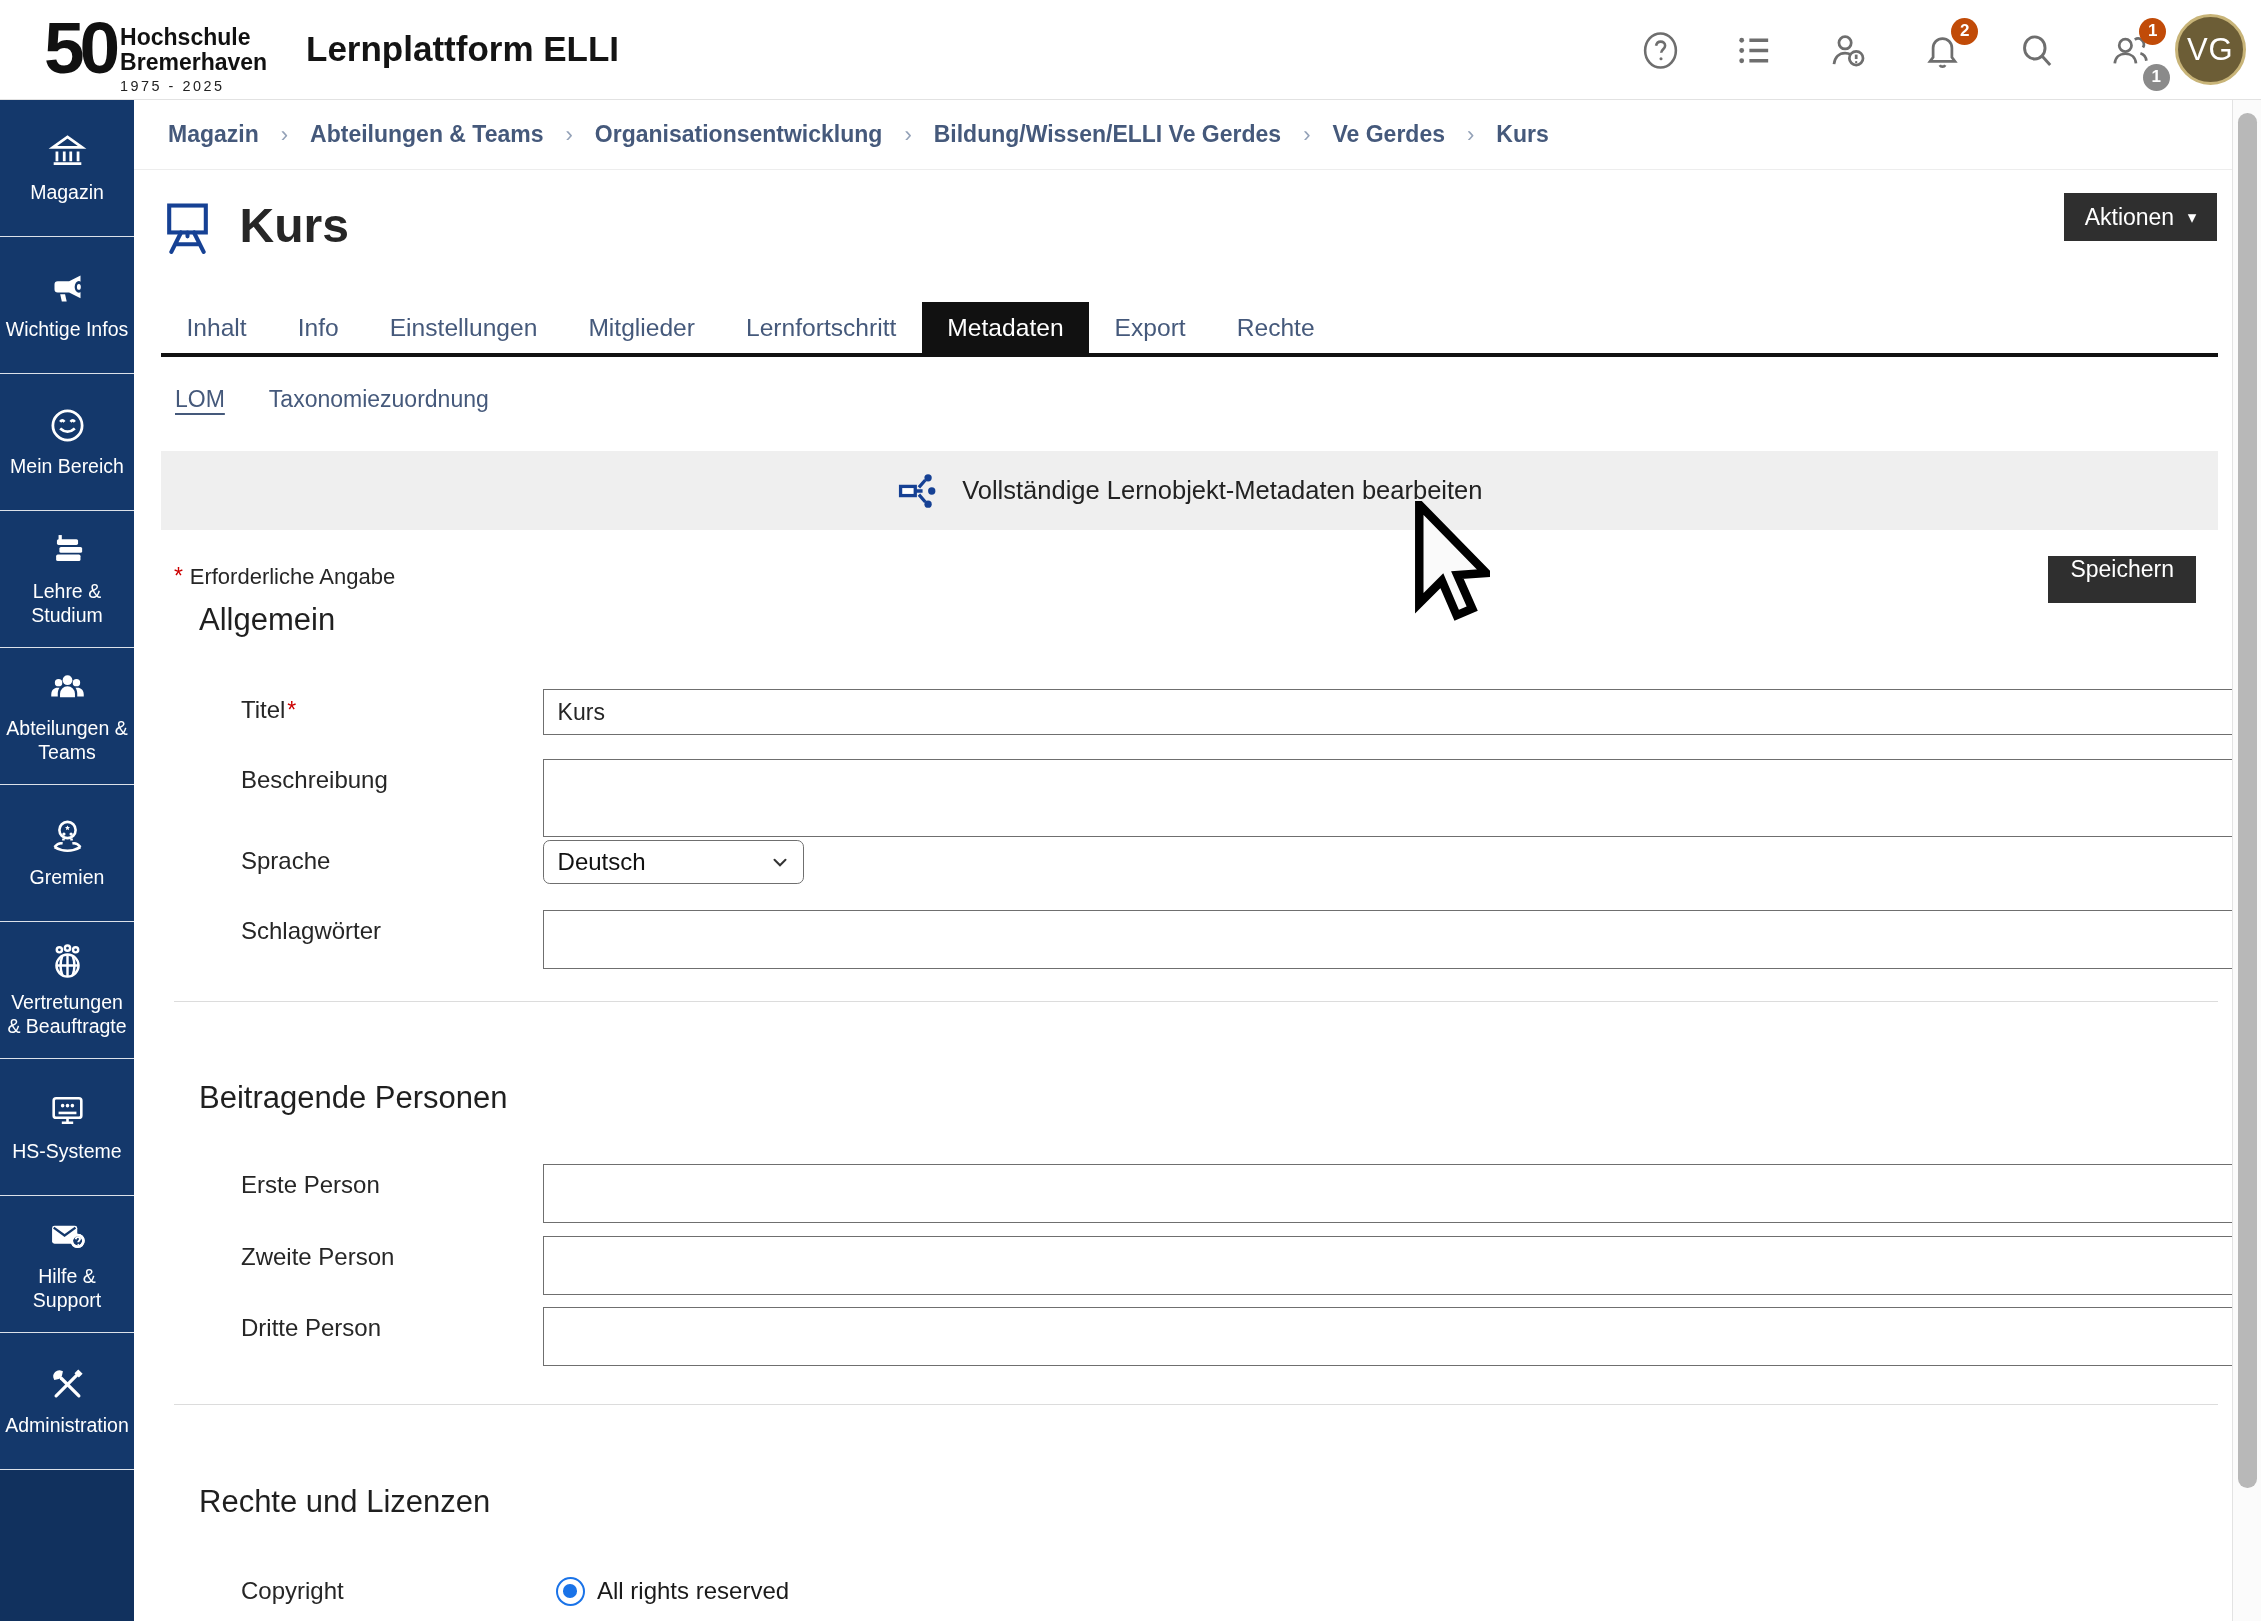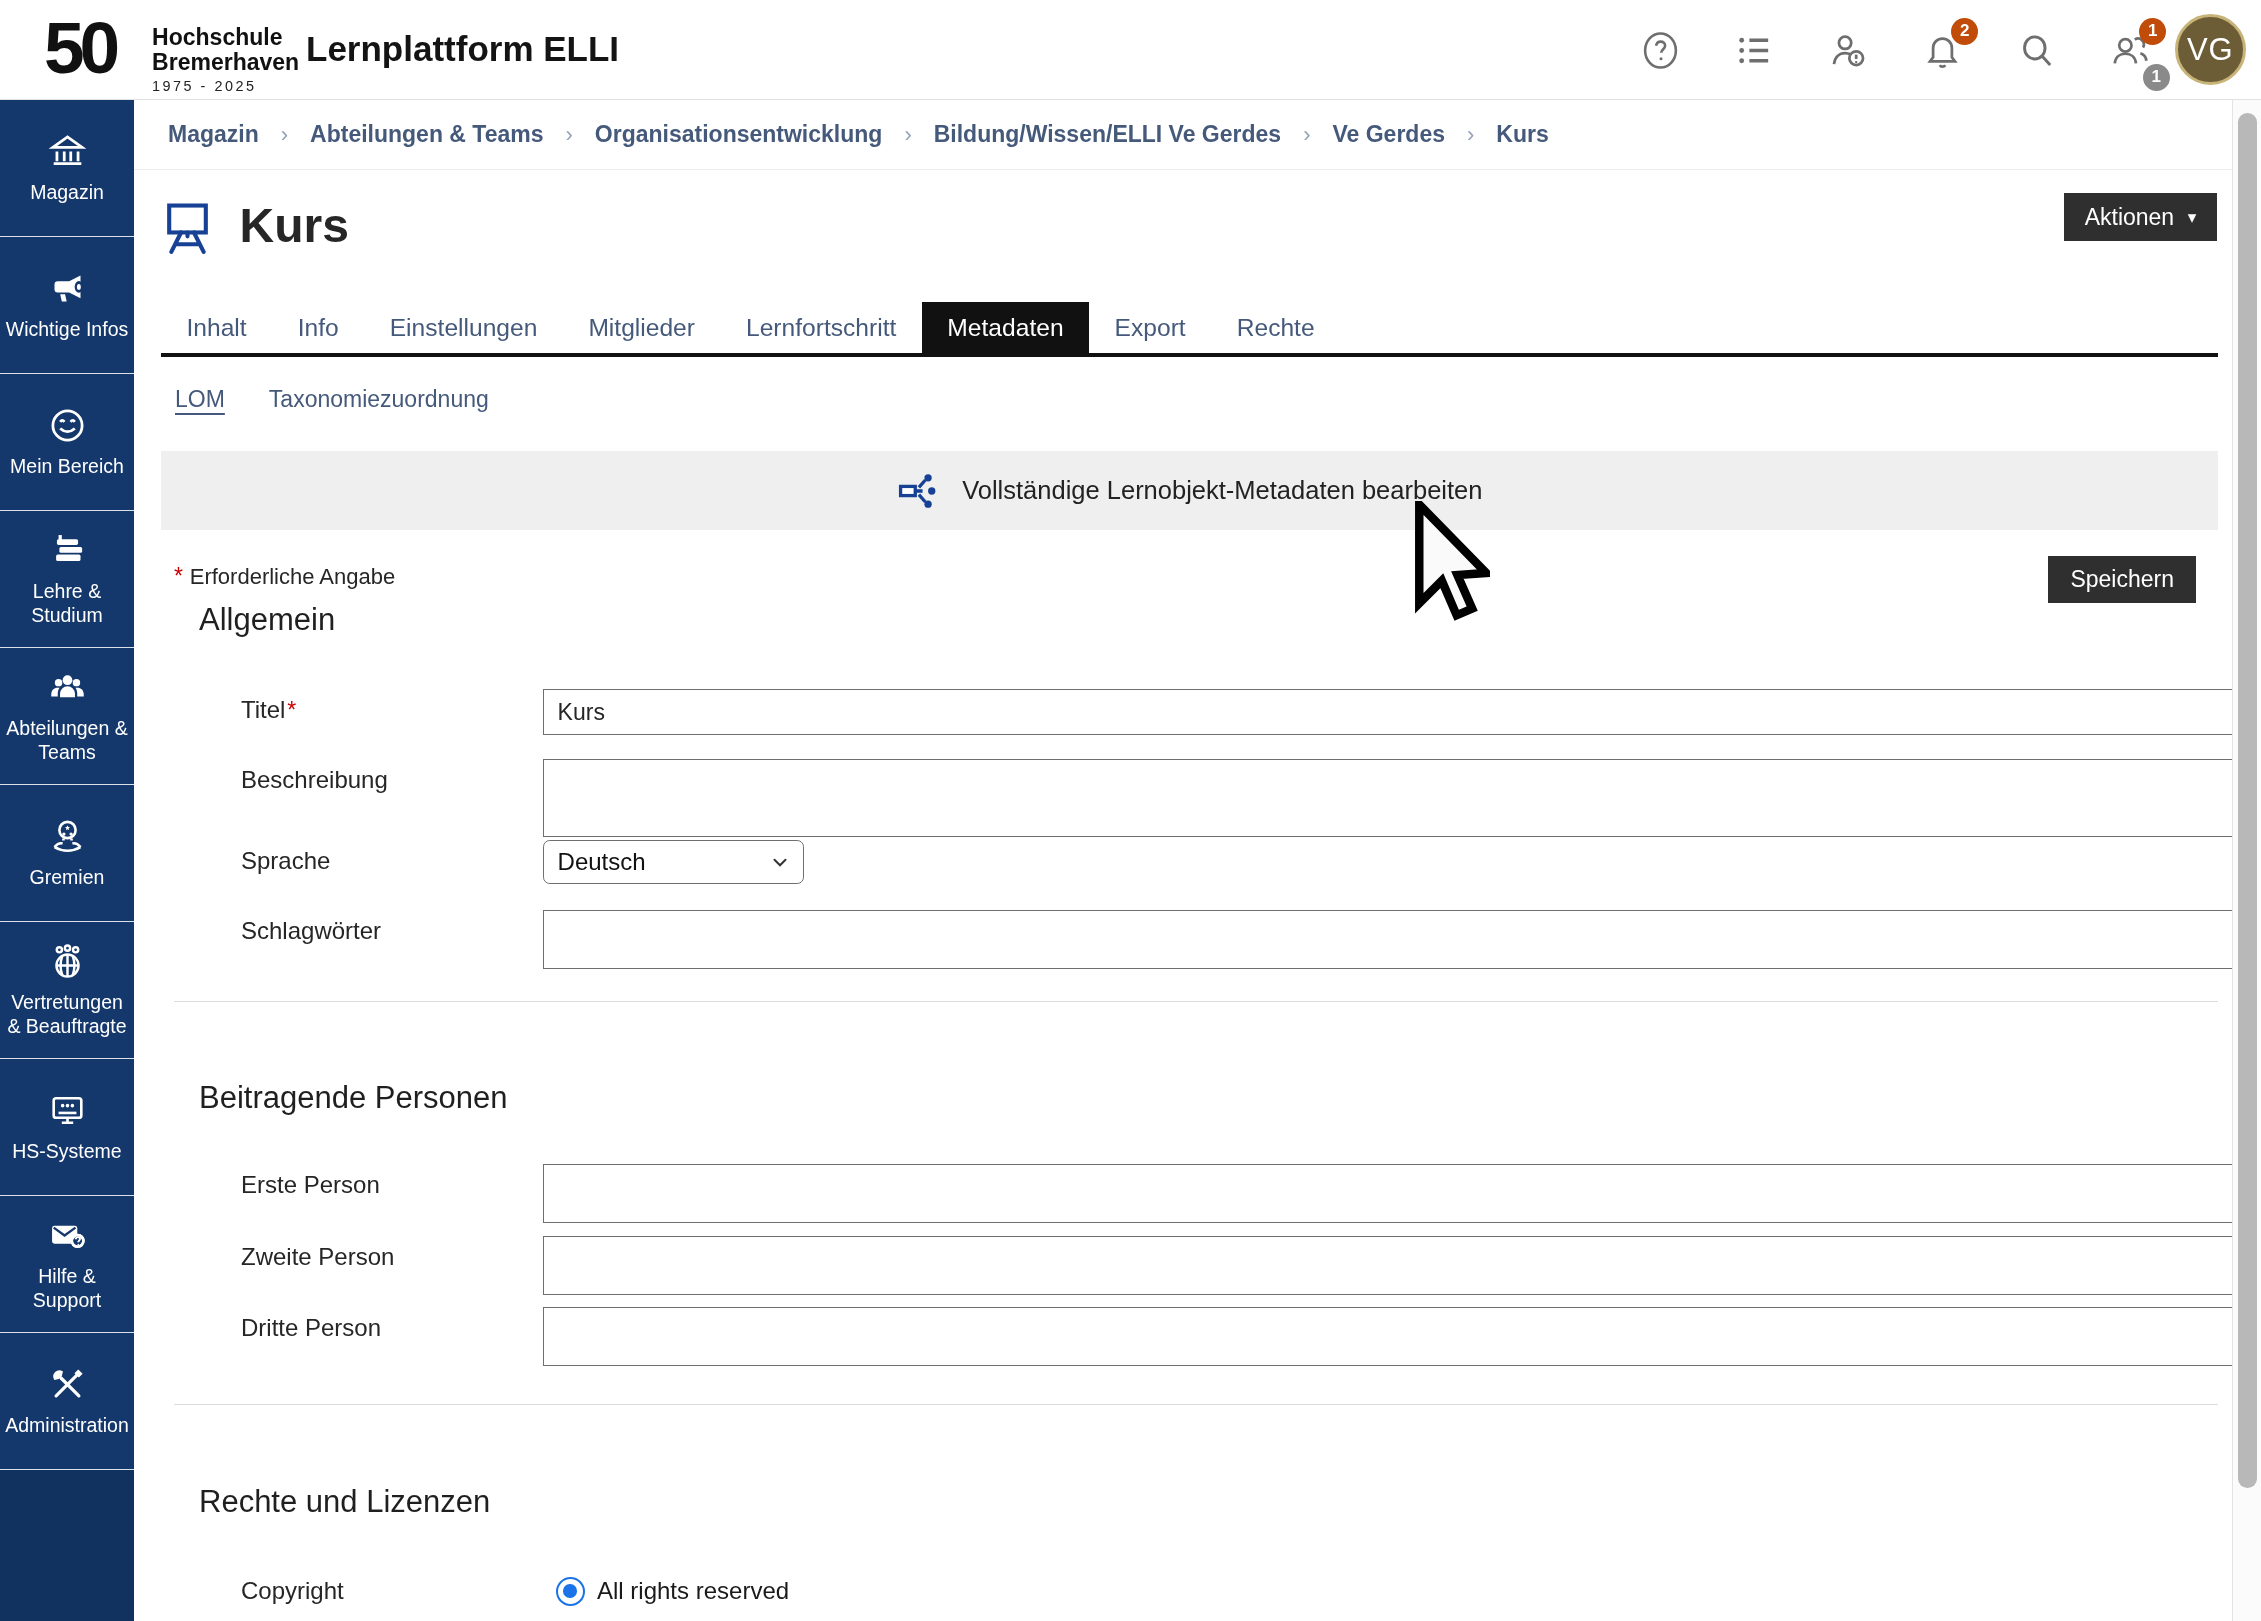--- a/index.html
+++ b/index.html
@@ -8,21 +8,21 @@
     --avatarbg:#6C5D36; --avatarborder:#C8B478; --banner:#EFEFEF;
     --inputborder:#6F6F6F; --divider:#DCDCDC; --radio:#1A73E8;
   }
   *{margin:0;padding:0;box-sizing:border-box;}
   html,body{width:2261px;height:1621px;overflow:hidden;background:#fff;
     font-family:"Liberation Sans",sans-serif;color:#262626;}
 
   
   #header{position:absolute;left:0;top:0;width:2261px;height:100px;background:#fff;
     border-bottom:1.7px solid #E2E2E2;z-index:5;}
-  .logo{position:absolute;left:44px;top:6.8px;display:flex;align-items:flex-start;color:#111;gap:32px;}
+  .logo{position:absolute;left:44px;top:6.8px;display:flex;align-items:flex-start;color:#111;}
   .logo .big50{font-size:73px;font-weight:bold;letter-spacing:-5.1px;line-height:81px;}
   .logo .lblock{margin-left:5.1px;margin-top:18.7px;}
   .logo .lname{font-size:23px;font-weight:bold;line-height:24.6px;color:#111;}
   .logo .years{display:block;font-size:14.4px;letter-spacing:2.5px;margin-top:3.4px;color:#222;}
   .apptitle{position:absolute;left:306px;top:29px;font-size:35px;font-weight:bold;color:#141414;}
   .hicons{position:absolute;right:110px;top:0;height:100px;display:flex;align-items:center;gap:53px;}
   .hic{position:relative;width:41px;height:41px;color:#6E6E6E;cursor:pointer;}
   .hic svg{width:41px;height:41px;}
   .badge{position:absolute;min-width:27px;height:27px;border-radius:13.6px;background:var(--orange);
     color:#fff;font-size:17px;font-weight:bold;display:flex;align-items:center;justify-content:center;padding:0 5.1px;}
@@ -70,21 +70,21 @@
   .subtab.active{text-decoration:underline;text-underline-offset:6px;}
 
   #banner{position:absolute;left:27px;right:14.4px;top:351px;height:79px;background:var(--banner);
     display:flex;align-items:center;justify-content:center;gap:22px;cursor:pointer;}
   #banner svg{width:44px;height:44px;color:var(--accent);}
   #bannertext{font-size:25.5px;color:#222;}
 
   #reqnote{position:absolute;left:40px;top:463px;font-size:22px;color:#262626;}
   .req{color:var(--red);font-size:23px;margin-right:6.8px;}
   #savebtn{position:absolute;right:36px;top:456px;height:47px;background:var(--btn);color:#fff;
-    font-size:23px;display:flex;align-items:center;padding:0 22px;cursor:pointer;}
+    font-size:23px;display:flex;padding:0 22px;cursor:pointer;}
 
   .secheading{position:absolute;left:65px;font-size:31px;font-weight:normal;color:#1F1F1F;}
   .frow{position:absolute;left:0;width:100%;}
   .flabel{position:absolute;left:67px;top:6.8px;font-size:24px;color:#262626;margin-left:40px;}
   .ffield{position:absolute;left:409px;width:1657px;}
   .tinput{width:100%;border:1.7px solid var(--inputborder);background:#fff;font-size:23px;
     font-family:"Liberation Sans",sans-serif;color:#262626;padding:0 13.6px;}
   .h54{height:46px;} .h70{height:59px;}
   textarea.tinput{height:78px;resize:both;padding-top:6.8px;}
   .fakeselect{position:absolute;left:409px;width:261px;height:44px;border:1.7px solid var(--inputborder);

